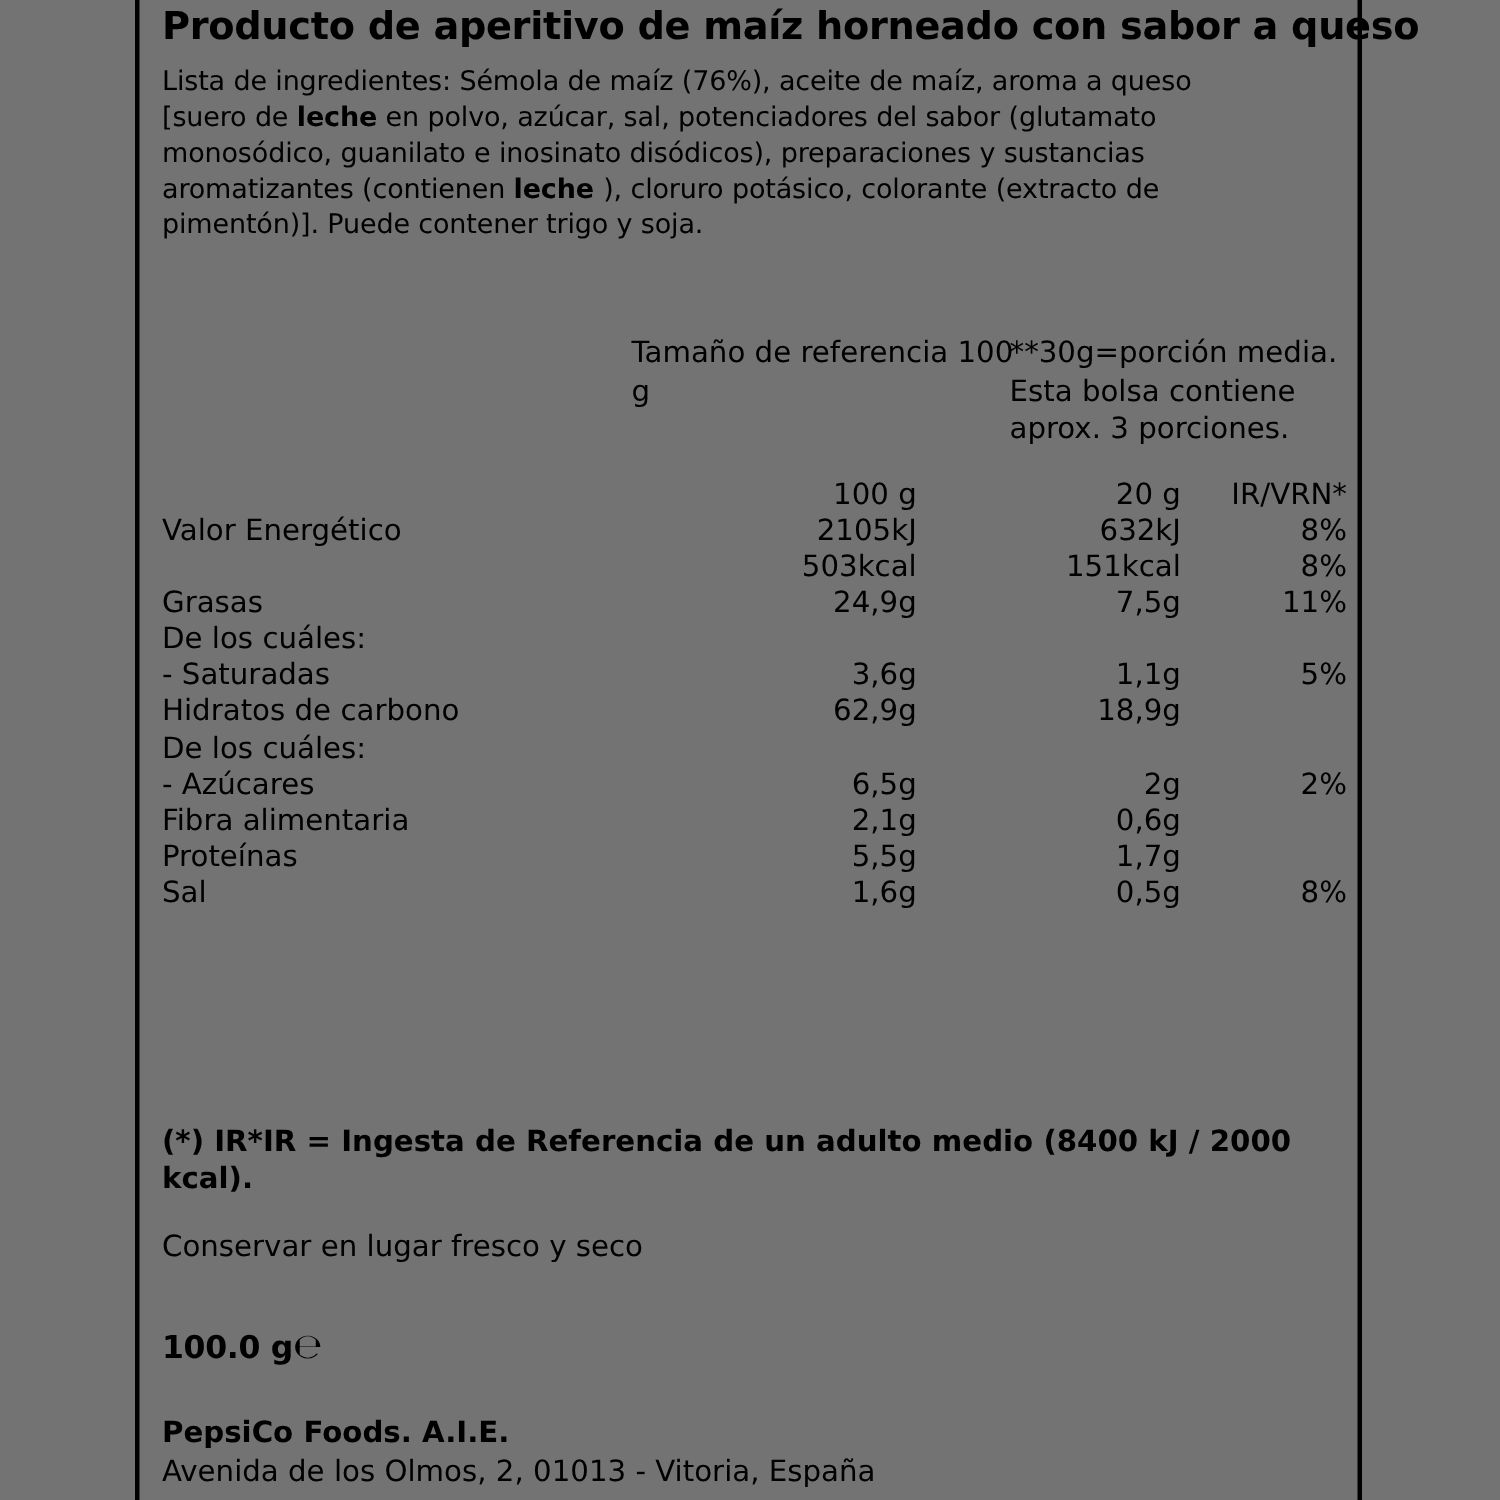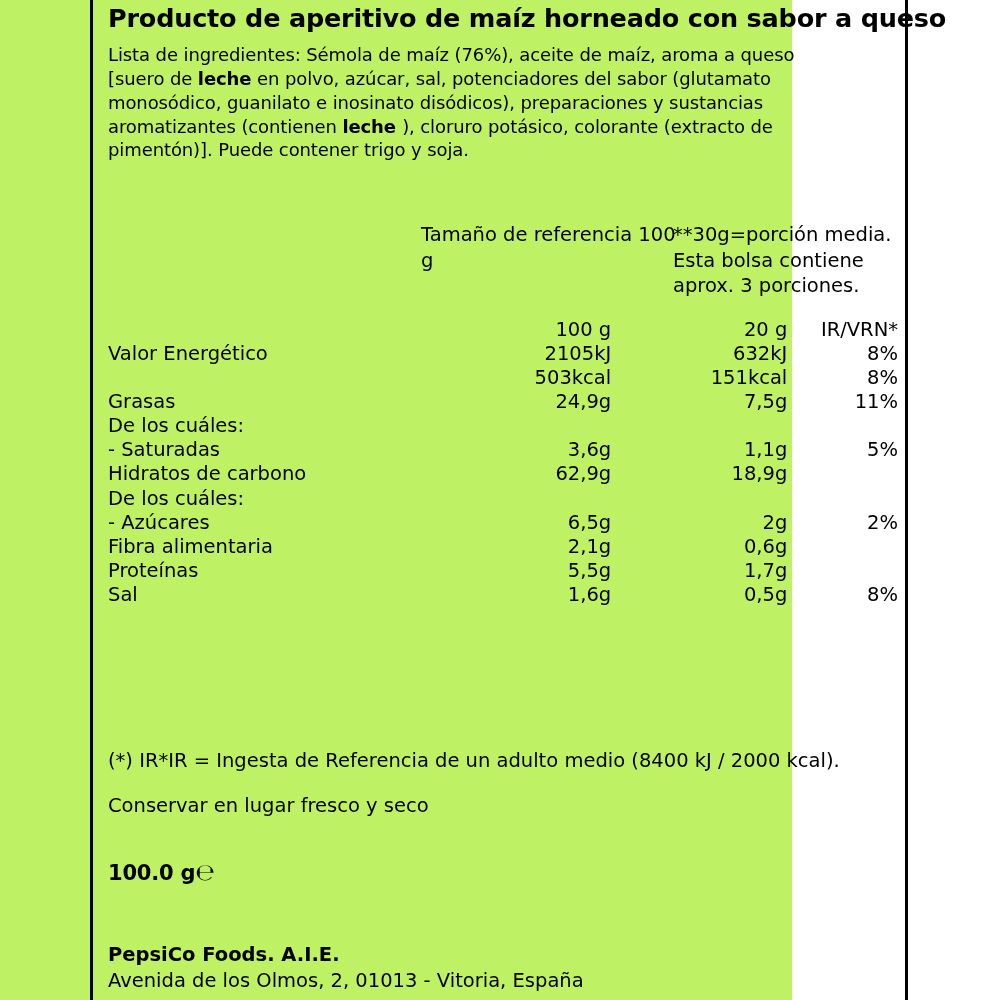--- a/index.html
+++ b/index.html
@@ -9,23 +9,23 @@
   }
   body {
     width: 1000px;
     height: 1000px;
     font-family: "DejaVu Sans", sans-serif;
     color: #000000;
     overflow: hidden;
   }
   .page {
     position: relative;
-    width: 792px;
+    width: 1000px;
     height: 1000px;
-    background: #bef264;
+    background: #737373;
     box-sizing: border-box;
   }
   .frame {
     position: absolute;
     left: 90px;
     top: 0px;
     width: 818px;
     height: 1000px;
     border-left: 3px solid #000;
     border-right: 3px solid #000;
@@ -105,21 +105,21 @@
   .indent2 { padding-left: 22px; }
 
   .footnotes {
     position: absolute;
     left: 108px;
     top: 748px;
     width: 790px;
     font-size: 19.5px;
     line-height: 1.3;
   }
-  .fn-ir { margin: 0; }
+  .fn-ir { margin: 0; font-weight: bold; }
   .fn-store { }
   .weight {
     margin-top: 40px;
     font-size: 21px;
     font-weight: bold;
     letter-spacing: -0.2px;
   }
   .weight .estimate { font-weight: normal; font-size: 23px; }
   .company {
     position: absolute;

